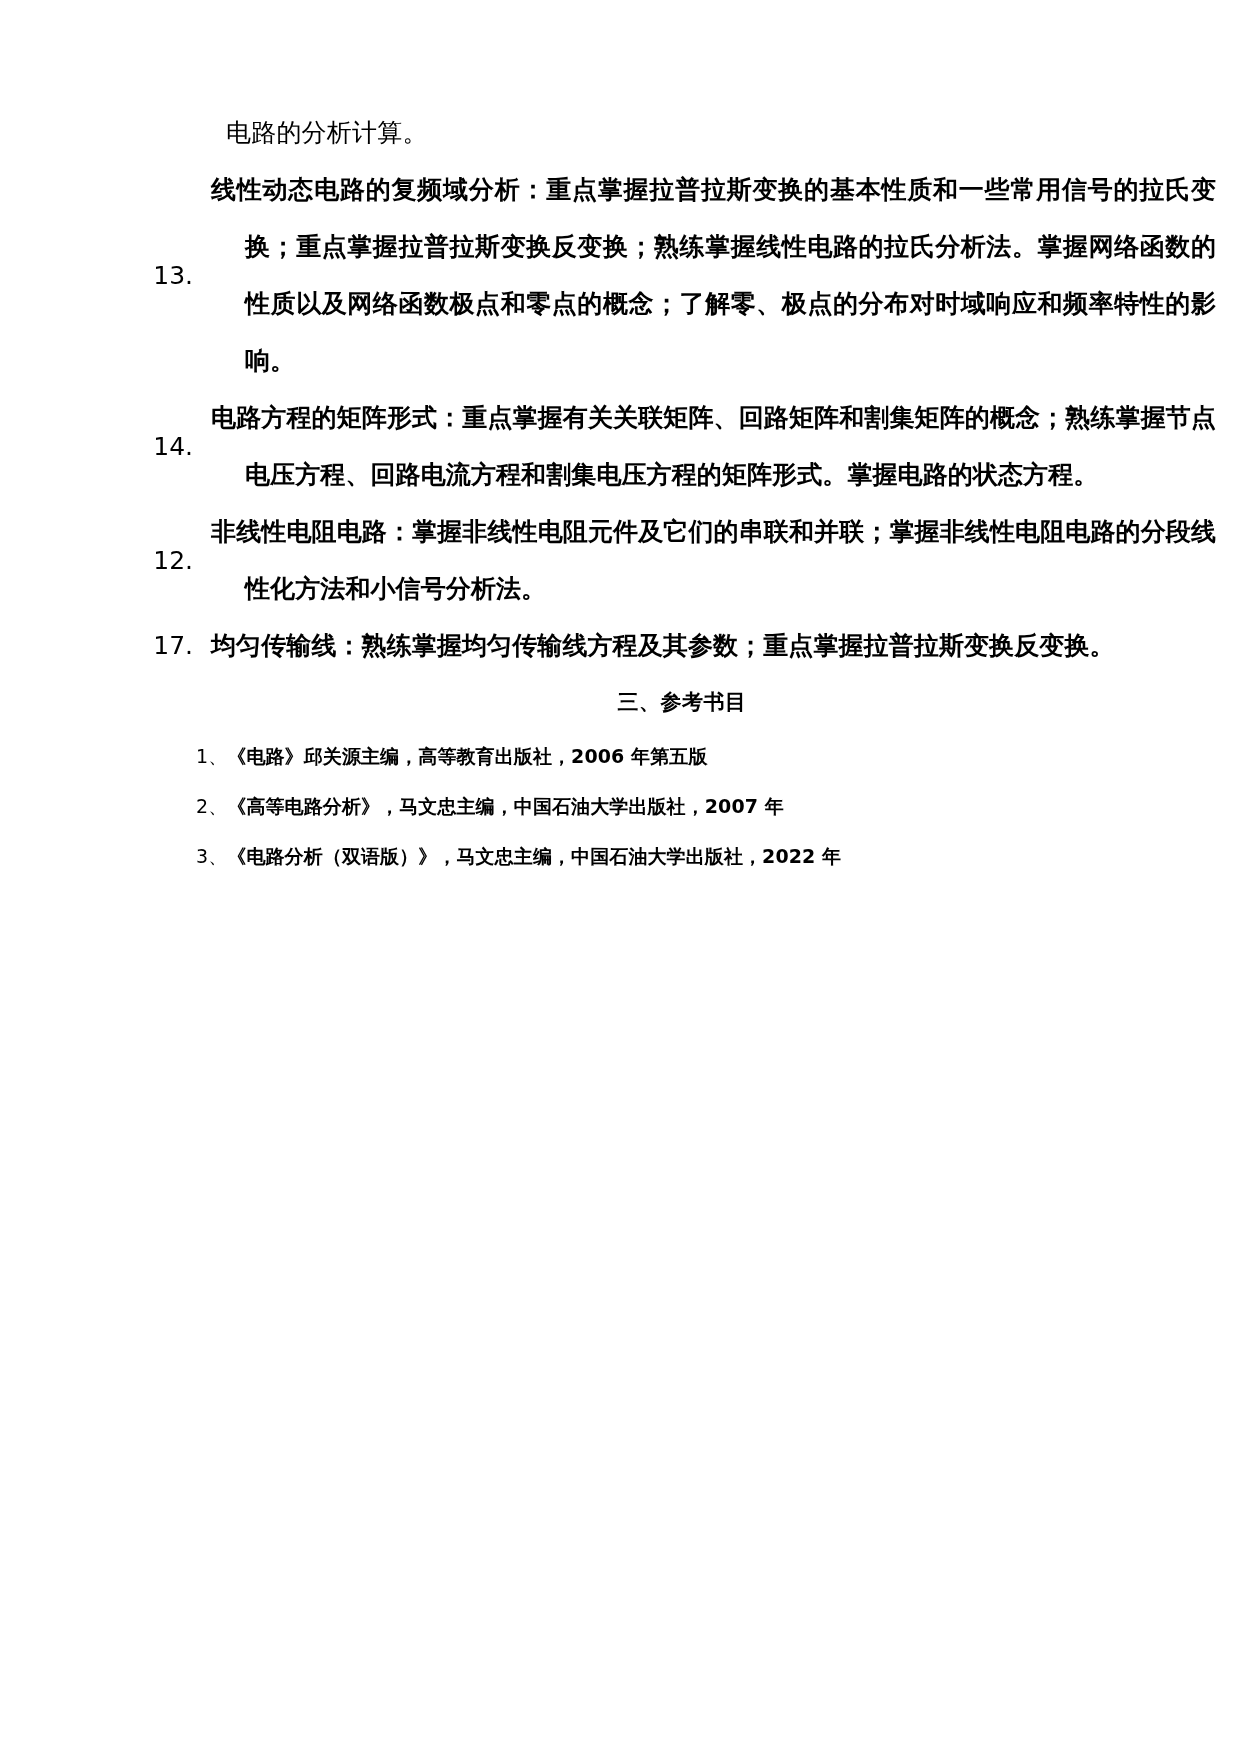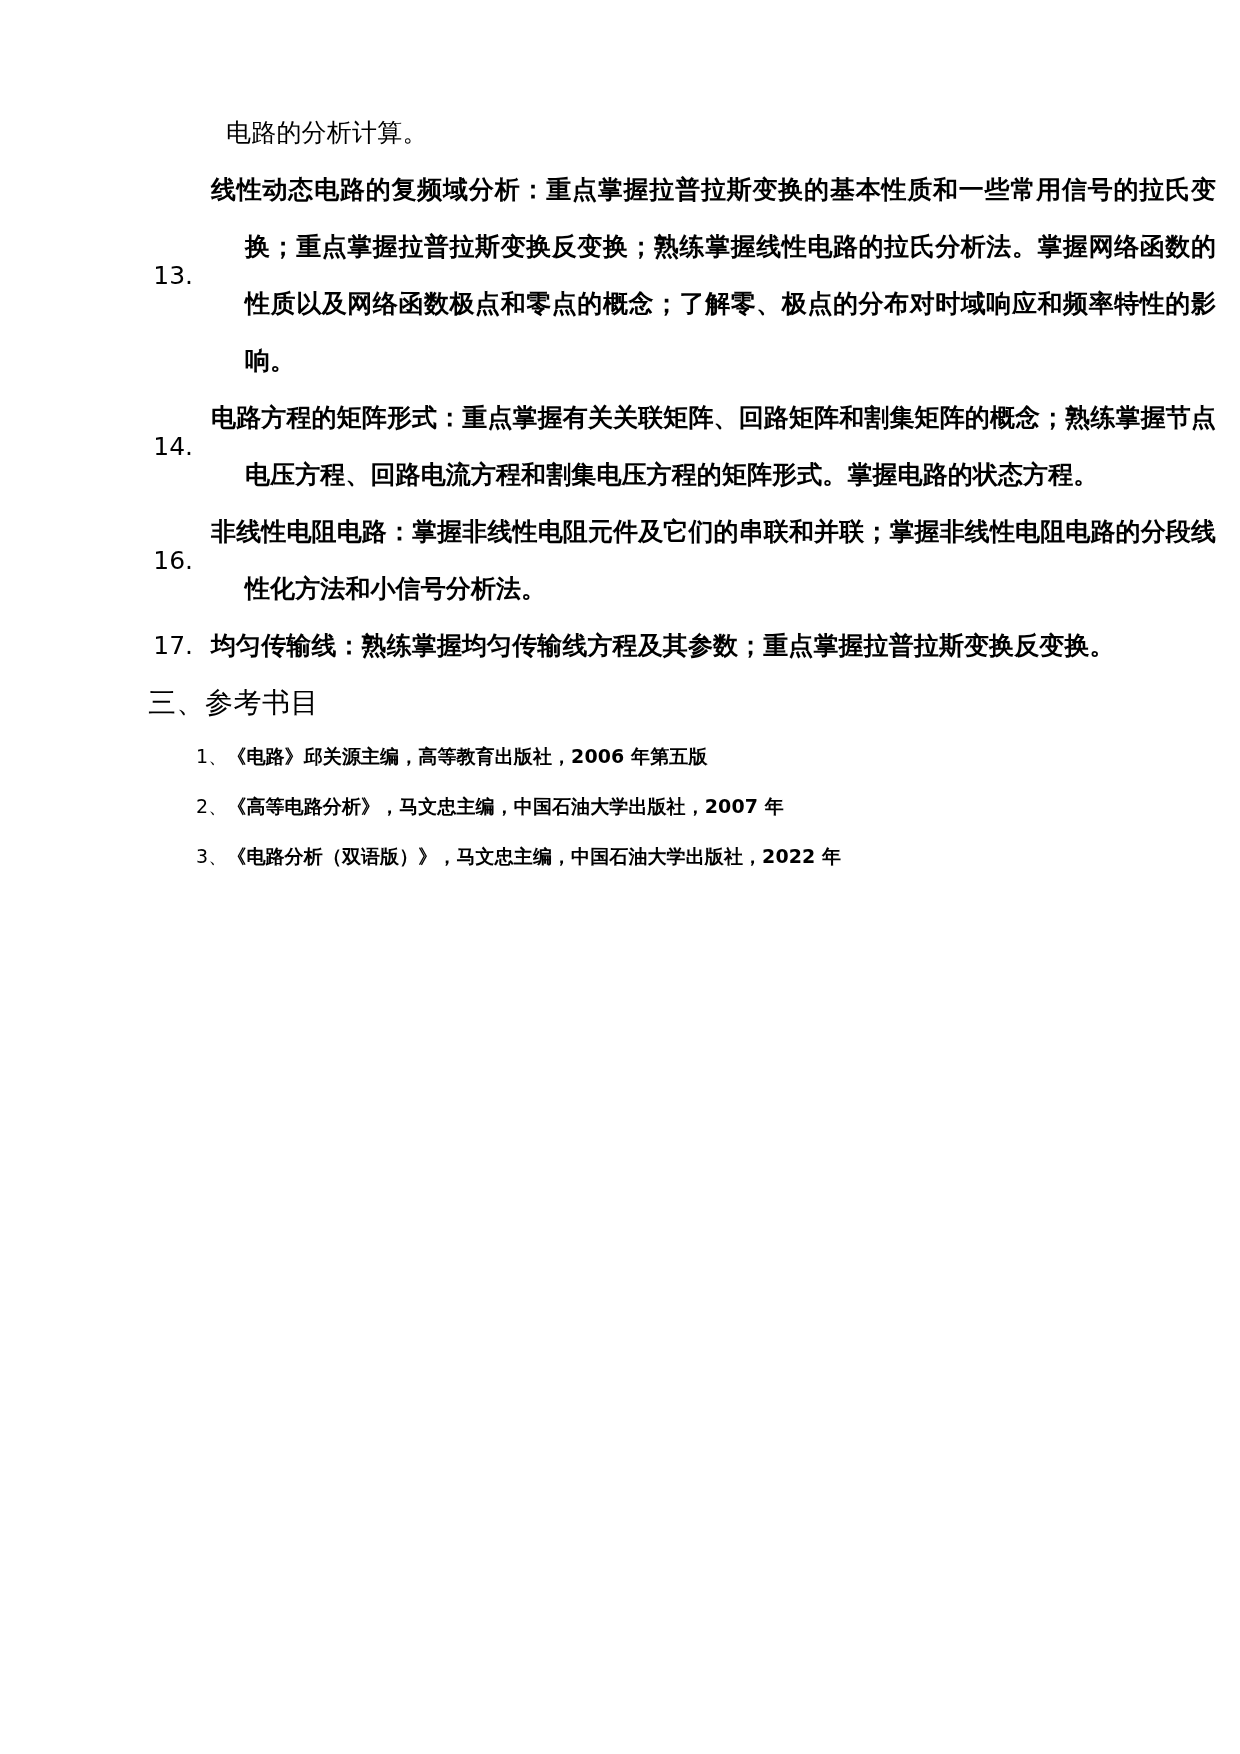--- a/index.html
+++ b/index.html
@@ -65,25 +65,26 @@
     text-indent: 0;
   }
   .li-body.hang > .wrapper {
     display: block;
     margin-left: 34px;
     text-indent: -34px;
   }
 
   
   .section-heading {
-    font-size: 28px;
+    font-size: 21px;
     line-height: 57px;
-    font-weight: normal;
+    font-weight: bold;
     margin-left: 0px;
     letter-spacing: 0.5px;
+    text-align: center;
   }
 
   
   .ref-item {
     font-size: 19px;
     line-height: 50px;
     font-weight: bold;
     margin-left: 48px;
     letter-spacing: 0.1px;
     white-space: nowrap;
@@ -107,21 +108,21 @@
 
     <div class="list-item">
       <span class="li-num">14.</span>
       <span class="li-body hang">
           <span class="wrapper">电路方程的矩阵形式：重点掌握有关关联矩阵、回路矩阵和割集矩阵的概念；熟练掌握节点电压方程、回路电流方程和割集电压方程的矩阵形式。掌握电路的状态方程。</span>
         </span>
     </div>
 
 
     <div class="list-item">
-      <span class="li-num">16.</span>
+      <span class="li-num">12.</span>
       <span class="li-body hang">
           <span class="wrapper">非线性电阻电路：掌握非线性电阻元件及它们的串联和并联；掌握非线性电阻电路的分段线性化方法和小信号分析法。</span>
         </span>
     </div>
 
     <div class="list-item">
       <span class="li-num">17.</span>
       <span class="li-body hang">
           <span class="wrapper">均匀传输线：熟练掌握均匀传输线方程及其参数；重点掌握拉普拉斯变换反变换。</span>
         </span>

